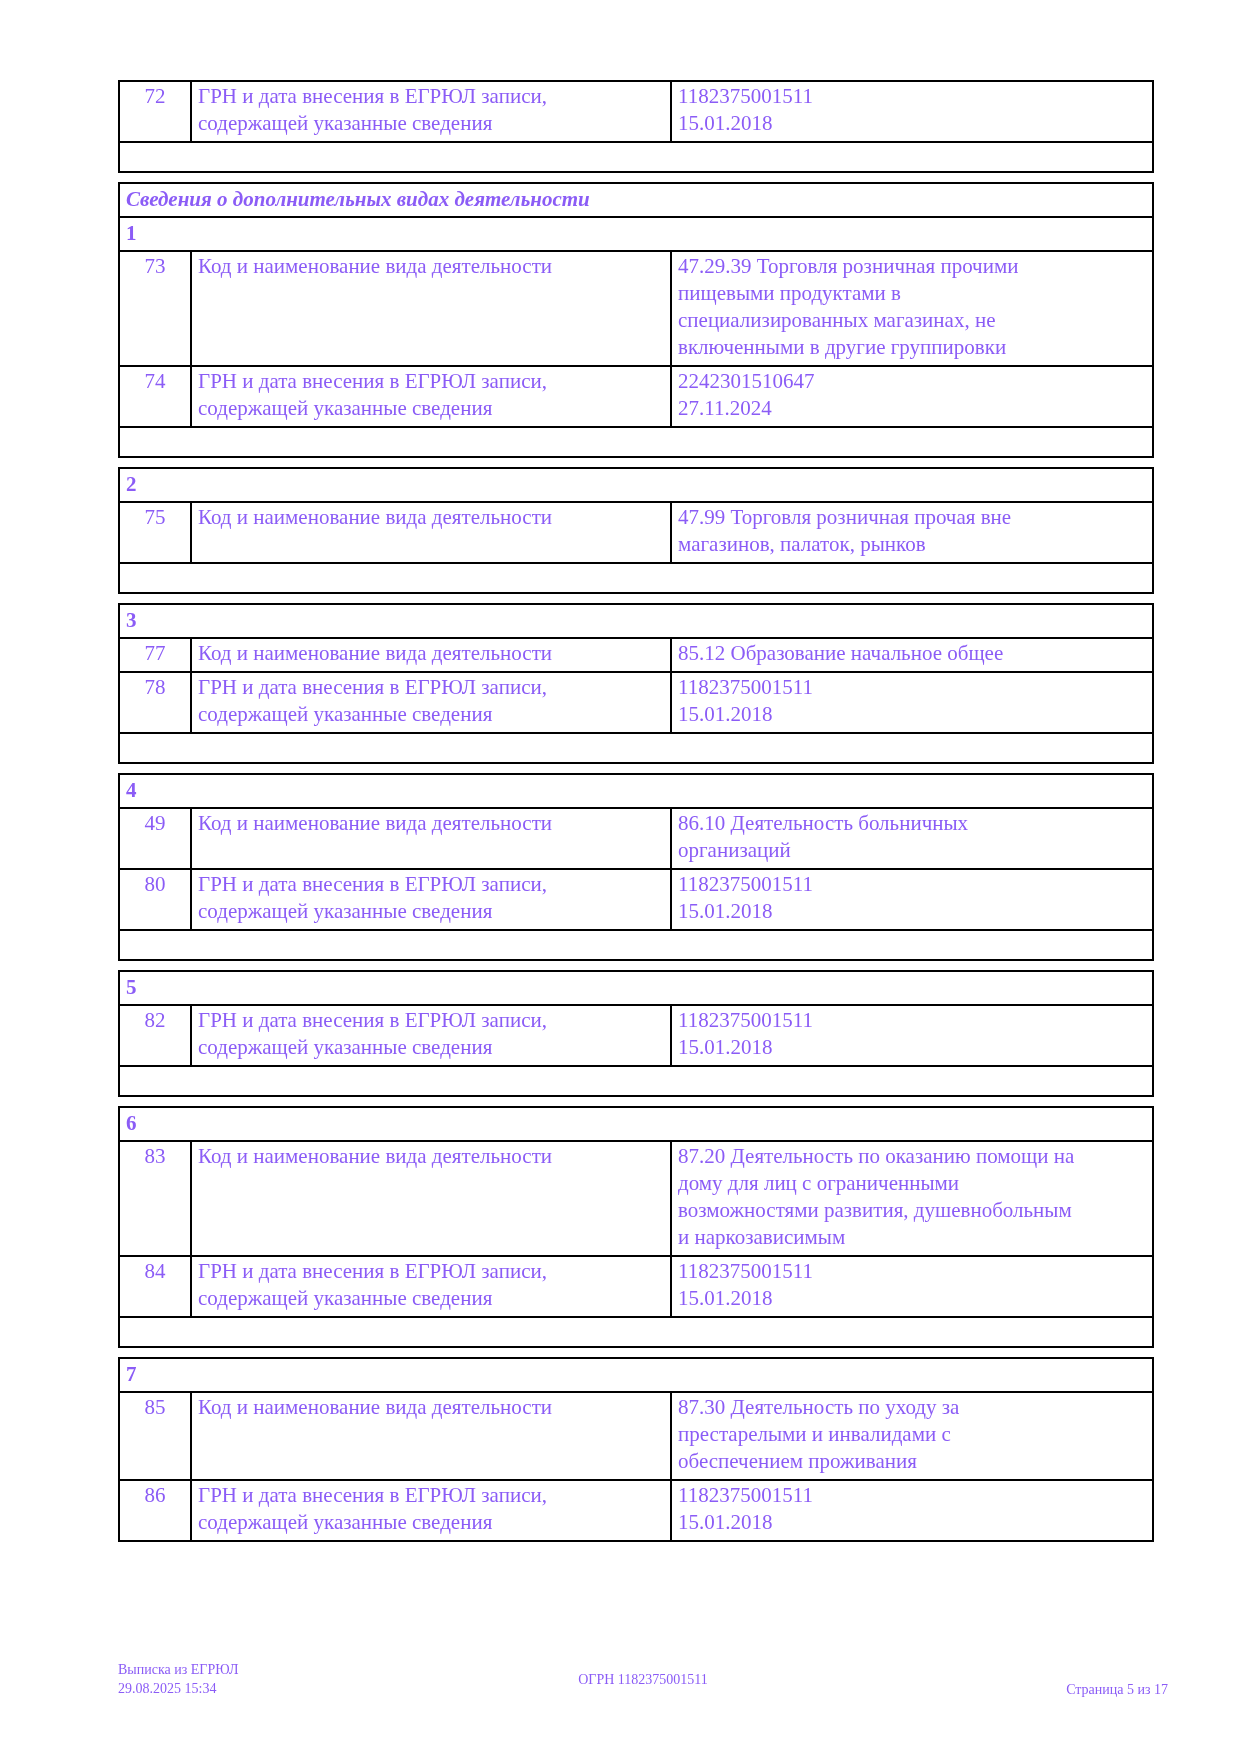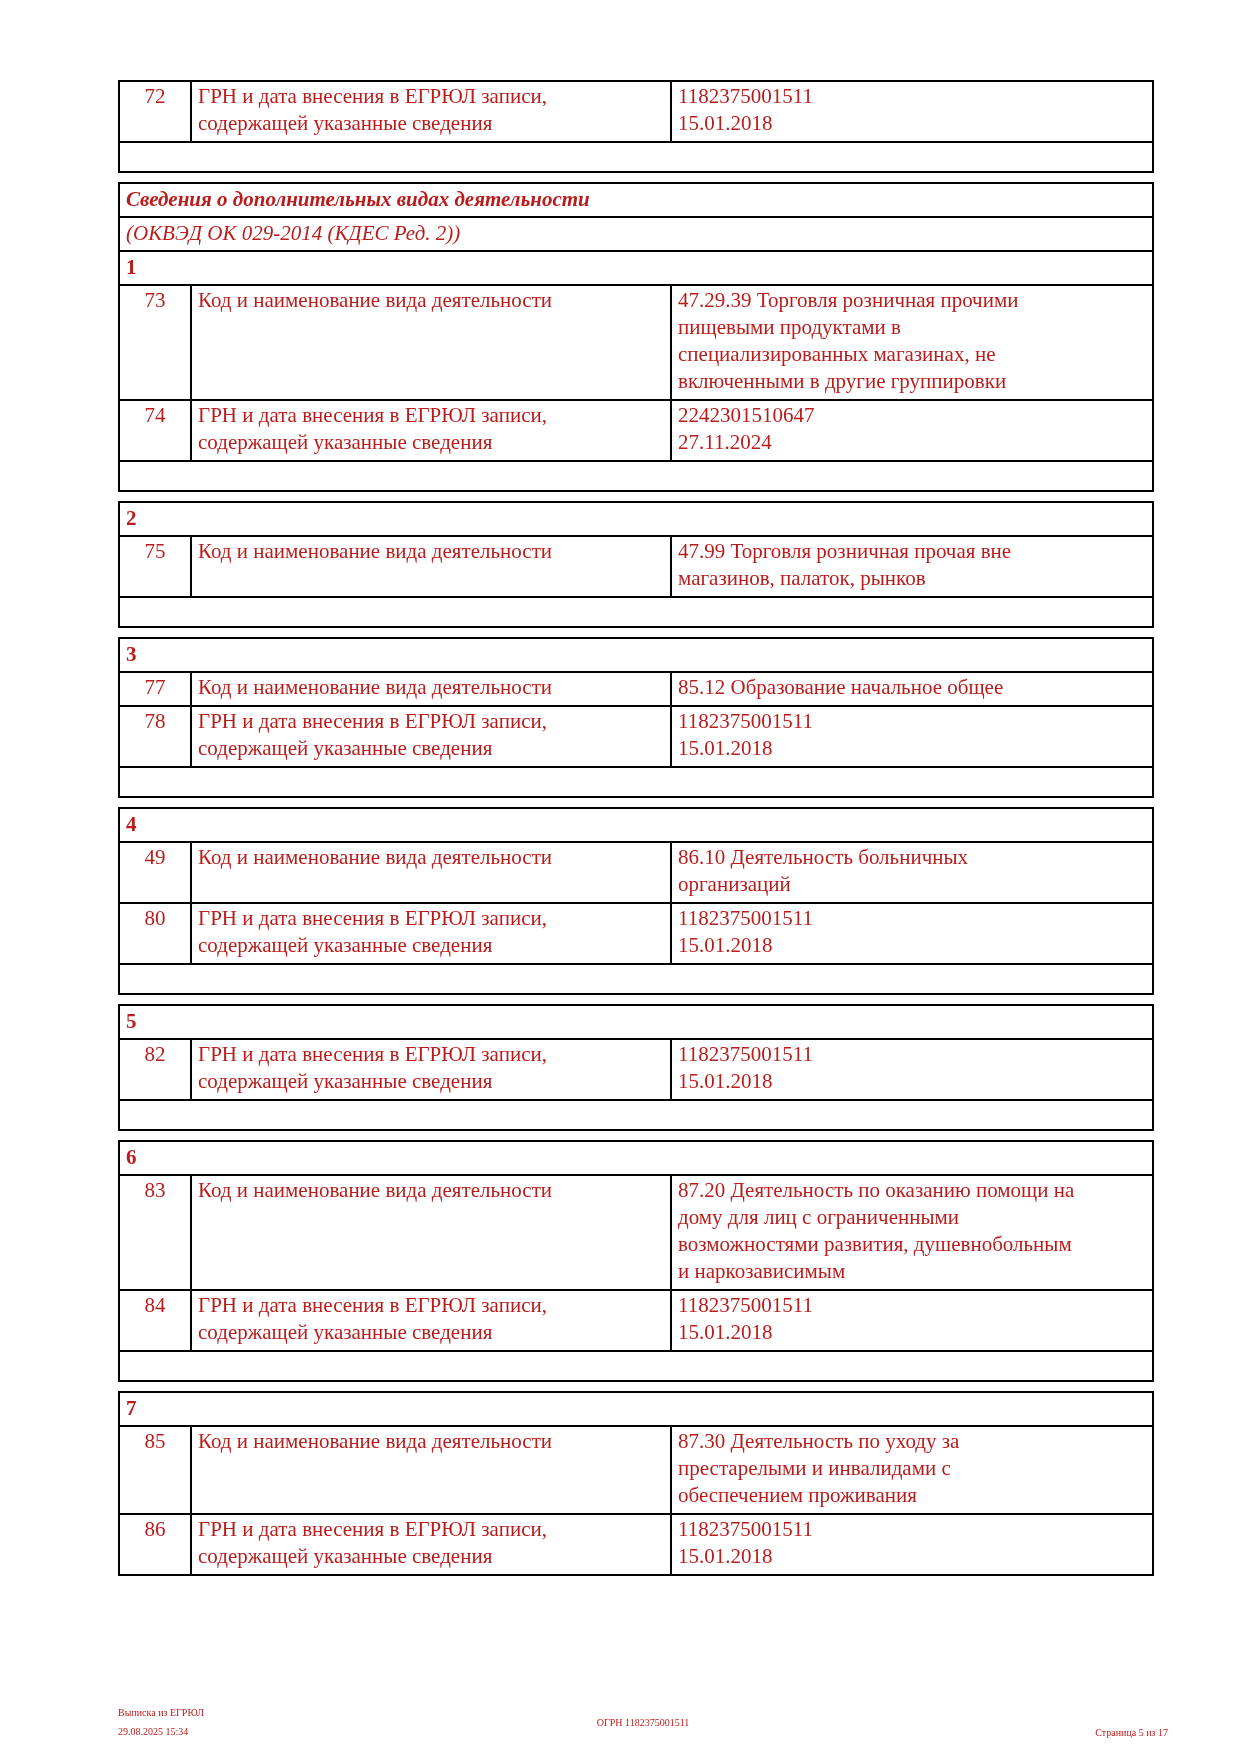--- a/index.html
+++ b/index.html
@@ -1,21 +1,21 @@
 <!DOCTYPE html>
 <html><head>
 <meta charset="utf-8">
 <style>
   html, body { margin: 0; padding: 0; background: #ffffff; }
   .page {
     position: relative;
     width: 1240px;
     height: 1755px;
     background: #ffffff;
-    color: #b91c1c;
+    color: #8b5cf6;
     font-family: "Liberation Serif", "DejaVu Serif", serif;
     overflow: hidden;
   }
   .content {
     position: absolute;
     left: 118px;
     top: 80px;
     width: 1034px;
   }
   table.blk {
@@ -36,23 +36,22 @@
   tr.hdr td { text-align: left; padding: 2px 6px 3px 6px; }
   .bold { font-weight: bold; }
   .ital { font-style: italic; }
   tr.spacer td { height: 28px; padding: 0; }
   .footer {
     position: absolute;
     left: 118px;
     top: 1660px;
     width: 1050px;
     height: 40px;
-    font-size: 10px;
+    font-size: 14px;
     line-height: 19px;
-    margin-top: 43px;
   }
   .f-left  { position: absolute; left: 0; top: 0; }
   .f-center{ position: absolute; left: 50%; bottom: 11px; transform: translateX(-50%); white-space: nowrap; }
   .f-right { position: absolute; right: 0; bottom: 1px; white-space: nowrap; }
 </style>
 </head>
 <body>
 
 <div class="page">
   <div class="content">
@@ -79,23 +78,20 @@
 
     <table class="blk">
       <colgroup>
           <col style="width:72px">
           <col style="width:480px">
           <col style="width:482px">
         </colgroup>
       <tbody>
           <tr class="hdr">
         <td colspan="3" class="bold ital">Сведения о дополнительных видах деятельности</td>
-      </tr>
-      <tr class="hdr">
-        <td colspan="3" class="ital">(ОКВЭД ОК 029-2014 (КДЕС Ред. 2))</td>
       </tr>
       <tr class="hdr">
         <td colspan="3" class="bold">1</td>
       </tr>
       <tr>
         <td class="num">73</td>
         <td class="lbl">Код и наименование вида деятельности</td>
         <td class="val">47.29.39 Торговля розничная прочими
 пищевыми продуктами в
 специализированных магазинах, не

